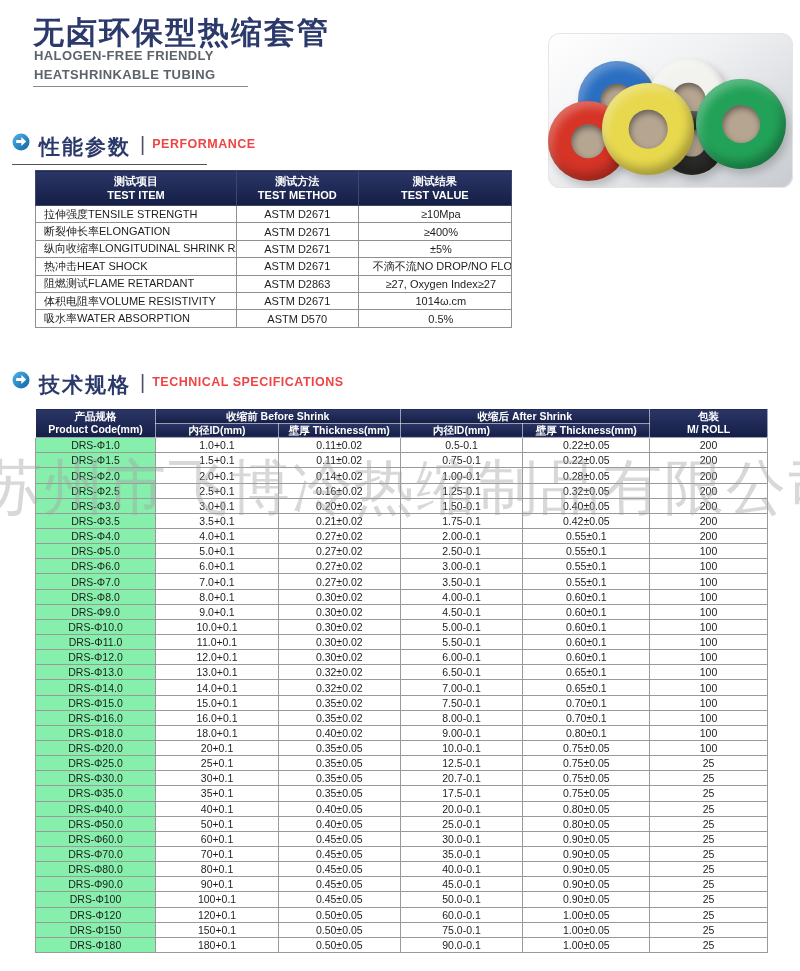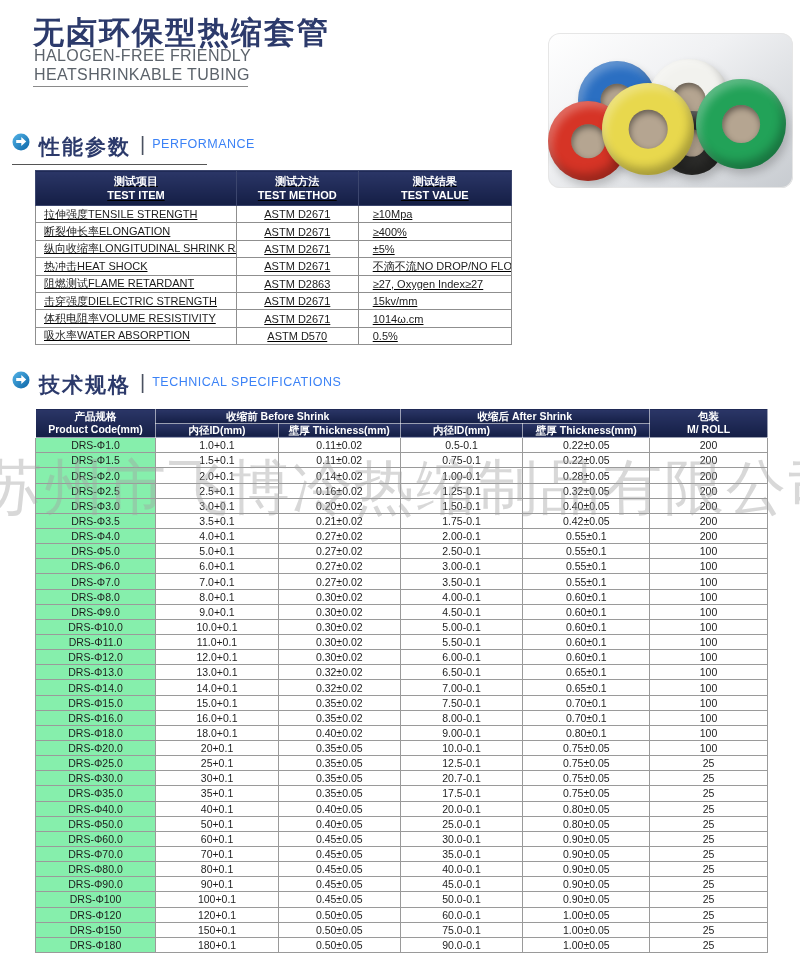--- a/index.html
+++ b/index.html
@@ -2,54 +2,54 @@
 <html><head>
 <meta charset="utf-8">
 <style>
   html,body{margin:0;padding:0;background:#fff;}
   .page{position:relative;width:800px;height:971px;background:#fff;overflow:hidden;
         font-family:"Liberation Sans","DejaVu Sans",sans-serif;}
 
   
   .doc-title{position:absolute;left:33px;top:12px;margin:0;font-size:31px;font-weight:bold;
              color:#2c3a6b;letter-spacing:2px;}
-  .doc-subtitle{position:absolute;left:34px;top:47px;font-size:16px;line-height:18.5px;
-                color:#5c636b;font-weight:normal;letter-spacing:0.4px;}
+  .doc-subtitle{position:absolute;left:34px;top:47px;font-size:13px;line-height:18.5px;
+                color:#5c636b;font-weight:bold;letter-spacing:0.4px;}
   .title-rule{position:absolute;left:33px;top:86px;width:215px;height:1px;background:#8a8a8a;}
 
   
   .photo{position:absolute;left:548px;top:33px;width:245px;height:155px;border-radius:12px;
          background:linear-gradient(145deg,#ffffff 0%,#f0f1f3 40%,#c7cbd0 100%);
          box-shadow:inset 0 0 0 1px #e6e6e6;overflow:hidden;}
   .roll{position:absolute;border-radius:50%;
         box-shadow:inset -4px -7px 10px rgba(0,0,0,.28),inset 4px 6px 9px rgba(255,255,255,.28),
                    3px 5px 9px rgba(0,0,0,.20);}
   .core{position:absolute;left:50%;top:50%;width:42%;height:42%;transform:translate(-50%,-50%);
         border-radius:50%;box-shadow:inset 1px 3px 6px rgba(0,0,0,.45);}
 
   
   .section-heading{position:absolute;left:12px;display:flex;height:26px;}
   .sh1{top:133px;} .sh2{top:371px;}
   .sh-icon{width:18px;height:18px;display:inline-block;margin-right:9px;}
   .sh-cn{font-size:21px;font-weight:bold;color:#2c3a6b;letter-spacing:2px;}
   .sh-sep{font-size:20px;color:#4a5160;margin:0 7px 0 9px;font-weight:normal;}
-  .sh-en{font-size:12.5px;font-weight:normal;color:#3b82f6;letter-spacing:0.5px;margin-top:4px;}
+  .sh-en{font-size:12.5px;font-weight:bold;color:#ef4444;letter-spacing:0.5px;margin-top:4px;}
   .sh-rule{position:absolute;left:0;top:31px;width:195px;height:1px;background:#555;}
 
   
   .navy{background:linear-gradient(#2b3667,#141e45);color:#fff;font-weight:bold;}
 
   
   .perf-table{position:absolute;left:35px;top:170px;width:477px;border-collapse:collapse;
-              table-layout:fixed;text-decoration:underline;}
+              table-layout:fixed;}
   .perf-table th{font-size:11px;height:34px;border:1px solid #3c466e;line-height:1.3;padding:0;}
   .perf-table td{border:1px solid #8f8f8f;font-size:11px;color:#1d1d1d;height:16.4px;
                  padding:0 2px 0 8px;white-space:nowrap;overflow:hidden;}
   .perf-table td.pc1{text-align:center;padding:0;}
-  .perf-table td.pc2{padding-left:14px;}
+  .perf-table td.pc2{padding-left:14px;text-align:center;}
 
   
   .spec-table{position:absolute;left:35px;top:408px;width:733px;border-collapse:collapse;
               table-layout:fixed;}
   .spec-table thead th{font-size:10.5px;height:13.6px;padding:0;
                        border:1px solid rgba(255,255,255,.55);line-height:1.2;}
   .spec-table thead th div{line-height:13px;}
   .spec-table tbody td{border:1px solid #9a9a9a;font-size:10.5px;color:#1d1d1d;
                        text-align:center;height:14.15px;padding:0;white-space:nowrap;}
   .spec-table tbody td.code{background:#86efac;}
@@ -152,25 +152,20 @@
         </tr>
         <tr>
           <td class="pc0">热冲击HEAT SHOCK</td>
           <td class="pc1">ASTM D2671</td>
           <td class="pc2">不滴不流NO DROP/NO FLOW</td>
         </tr>
         <tr>
           <td class="pc0">阻燃测试FLAME RETARDANT</td>
           <td class="pc1">ASTM D2863</td>
           <td class="pc2">≥27, Oxygen Index≥27</td>
-        </tr>
-        <tr>
-          <td class="pc0">击穿强度DIELECTRIC STRENGTH</td>
-          <td class="pc1">ASTM D2671</td>
-          <td class="pc2">15kv/mm</td>
         </tr>
         <tr>
           <td class="pc0">体积电阻率VOLUME RESISTIVITY</td>
           <td class="pc1">ASTM D2671</td>
           <td class="pc2">1014ω.cm</td>
         </tr>
         <tr>
           <td class="pc0">吸水率WATER ABSORPTION</td>
           <td class="pc1">ASTM D570</td>
           <td class="pc2">0.5%</td>

